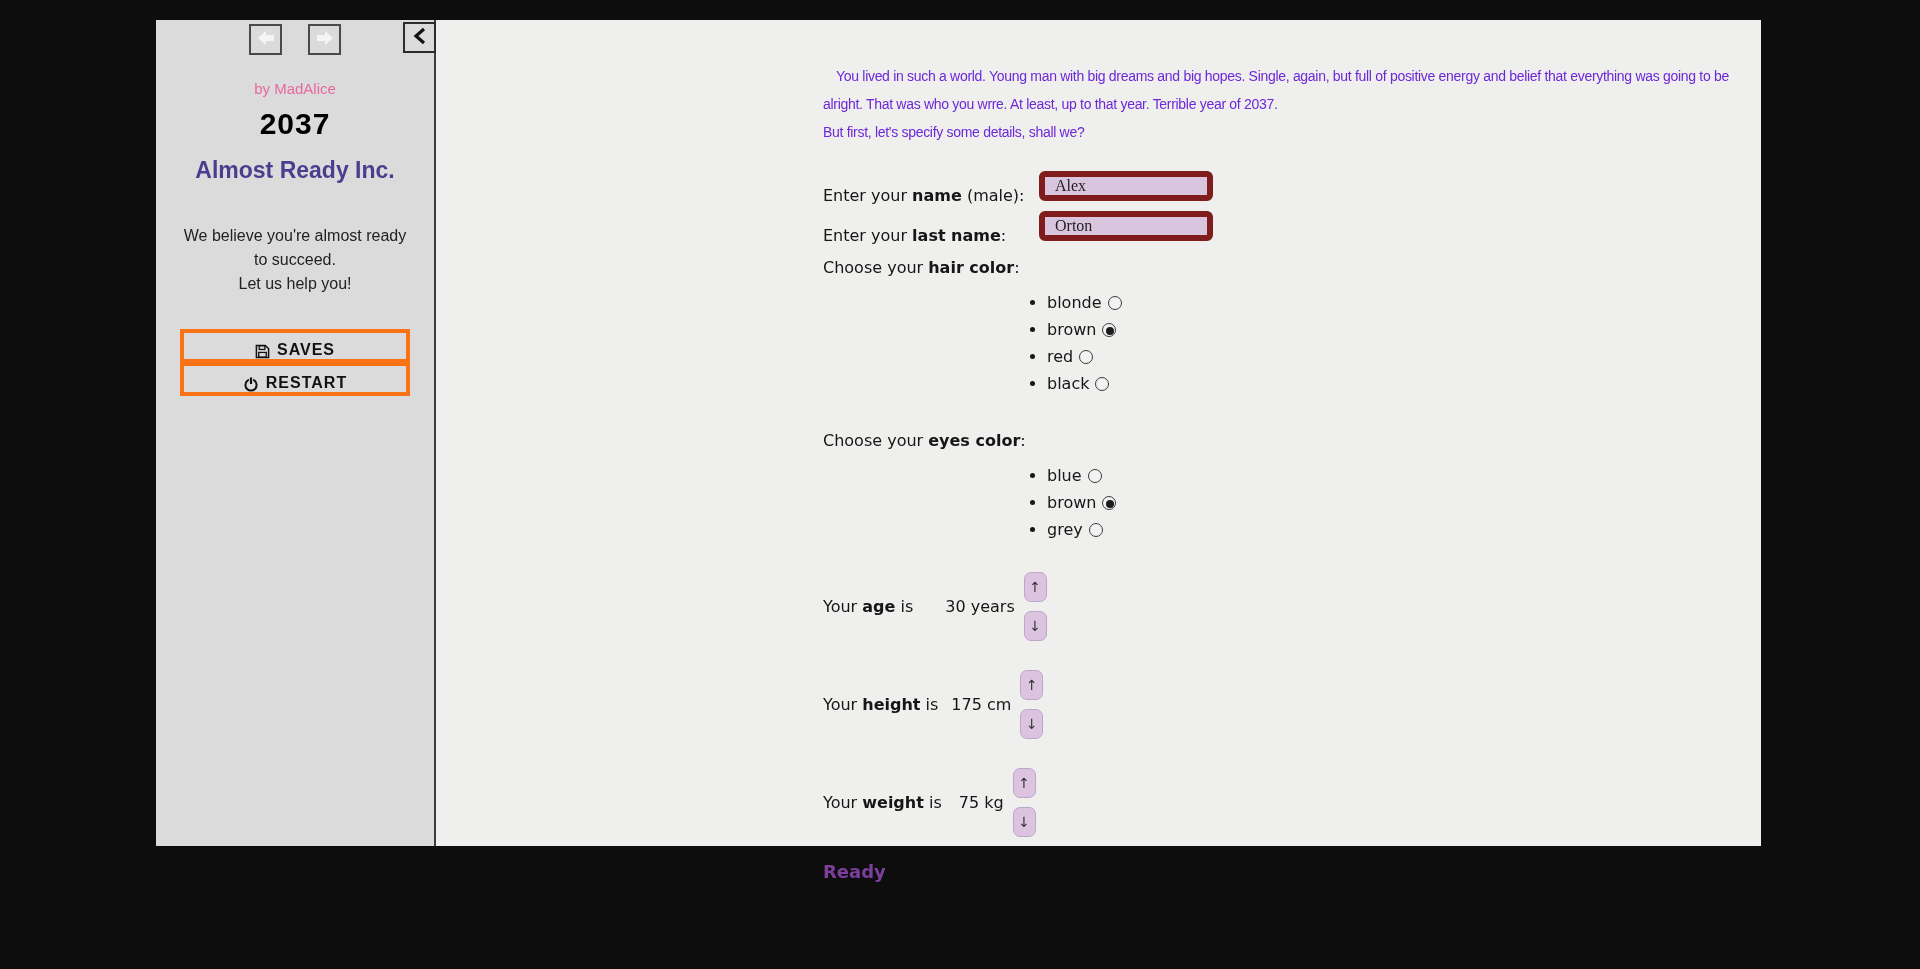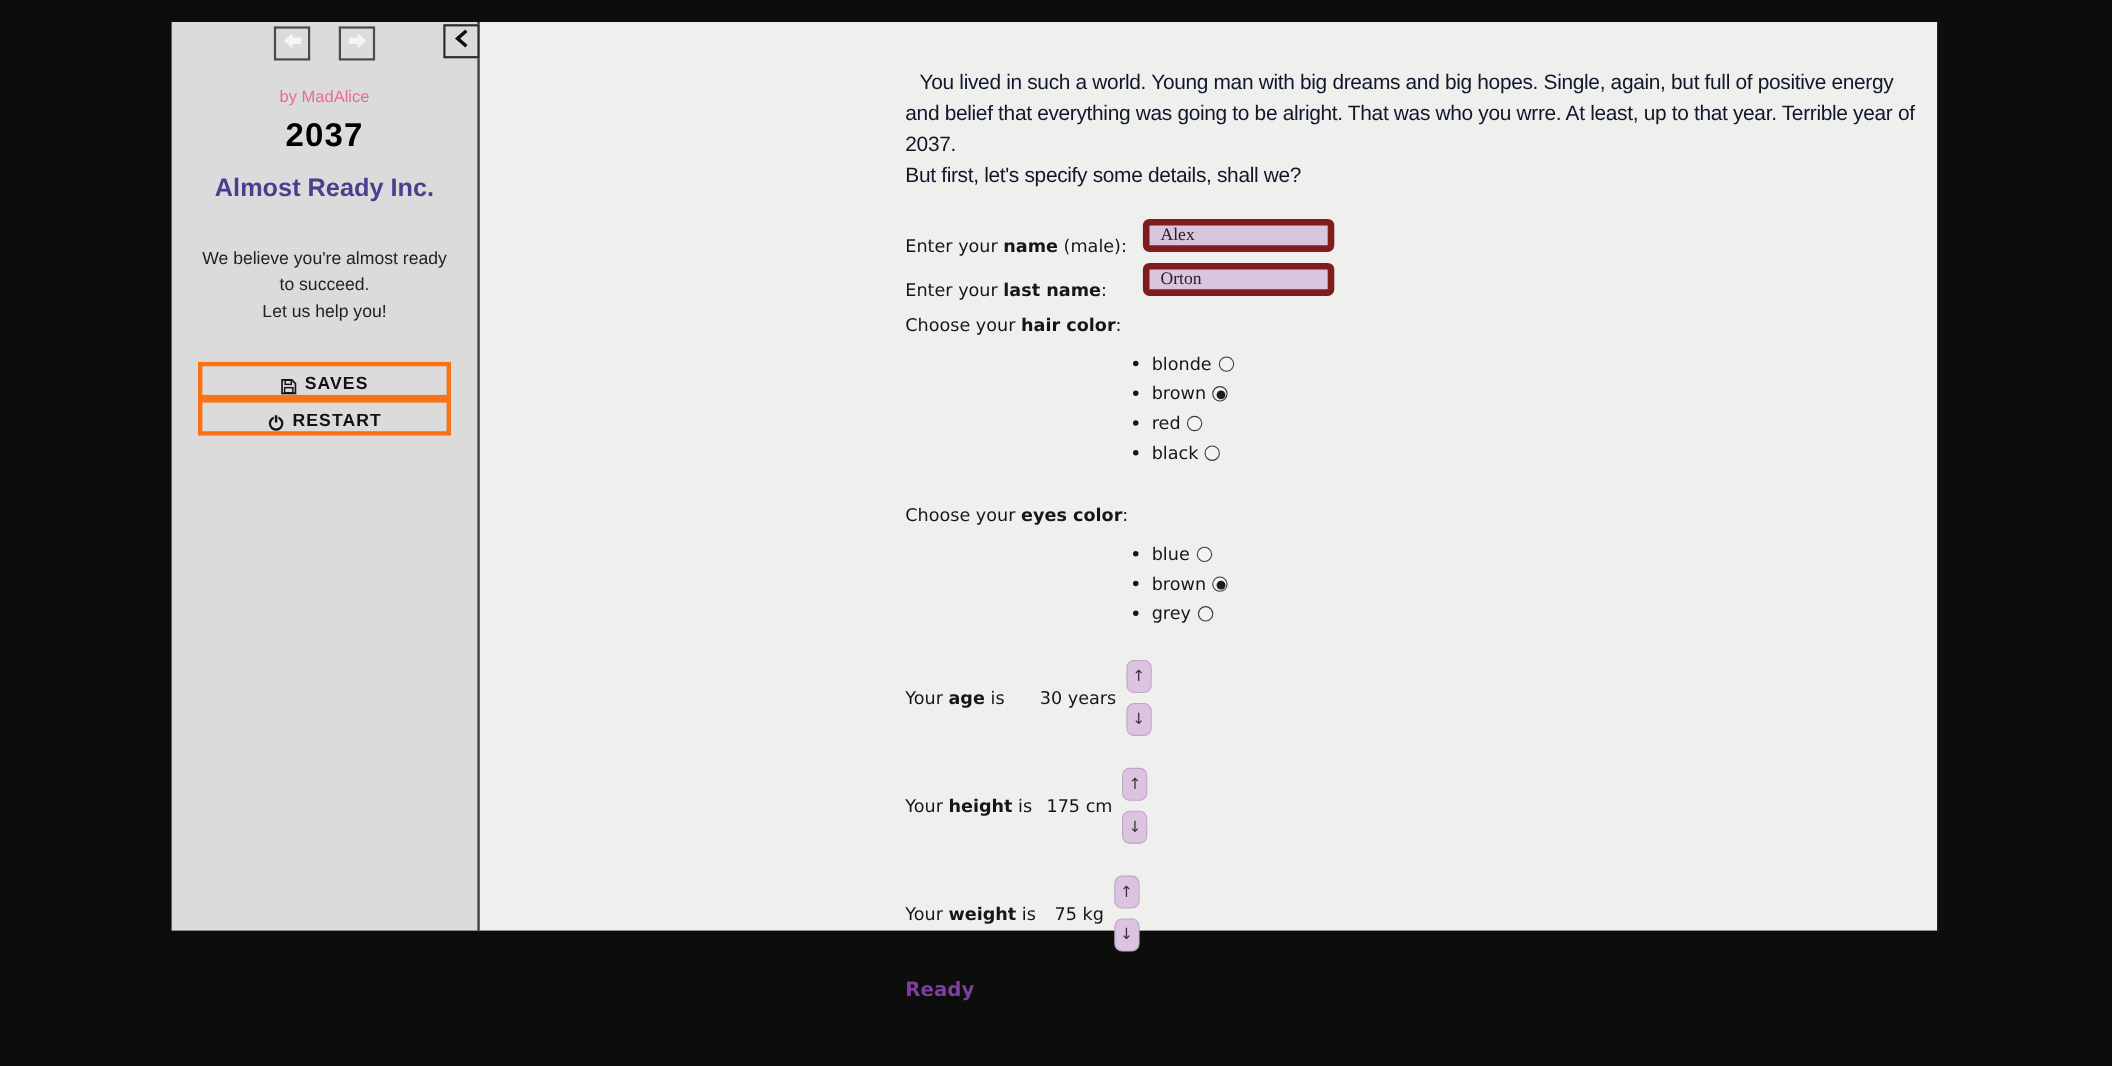--- a/index.html
+++ b/index.html
@@ -24,21 +24,21 @@
   .side-buttons { margin:33px 24px 0 24px; }
   .side-btn { display:flex; width:100%; height:34px; align-items:flex-end; justify-content:center;
               gap:7px; background:transparent; border:4px solid #f97316; font-family:"Liberation Sans",sans-serif;
               font-size:16px; font-weight:bold; color:#111; letter-spacing:1px; cursor:pointer; }
   .side-btn + .side-btn { margin-top:-1px; }
   .side-btn svg { display:block; }
 
   
   .main { flex:1; background:#efefee; padding:42px 0 0 387px; }
   .column { width:930px; }
-  .story { font-size:19px; line-height:28px; color:#0f172a; letter-spacing:-0.3px; }
+  .story { font-size:14px; line-height:28px; color:#6d28d9; letter-spacing:-0.3px; }
   .story .indent { text-indent:13px; display:block; }
 
   .formarea { font-family:"DejaVu Sans", sans-serif; color:#161616; }
   .form-row { display:flex; align-items:center; height:40px; }
   .form-row:first-of-type { margin-top:20px; }
   .form-label { min-width:216px; font-size:16px; white-space:nowrap;margin-top:19px; }
   .form-label b, .q-label b, .stepper-text b { font-weight:bold; }
   .text-input { width:174px; height:30px; background:#d9c6de; border:6px solid #7f1d1d;
                 border-radius:6px; padding:0 10px; font-family:Liberation Serif, serif;
                 font-size:16px; color:#222; outline:none; }

